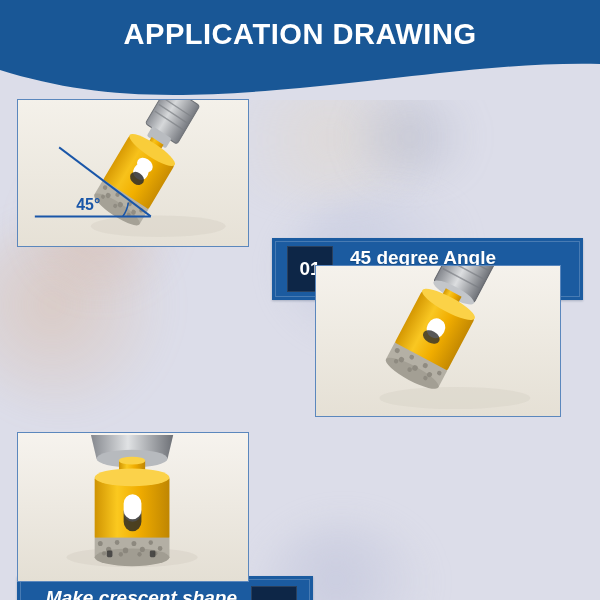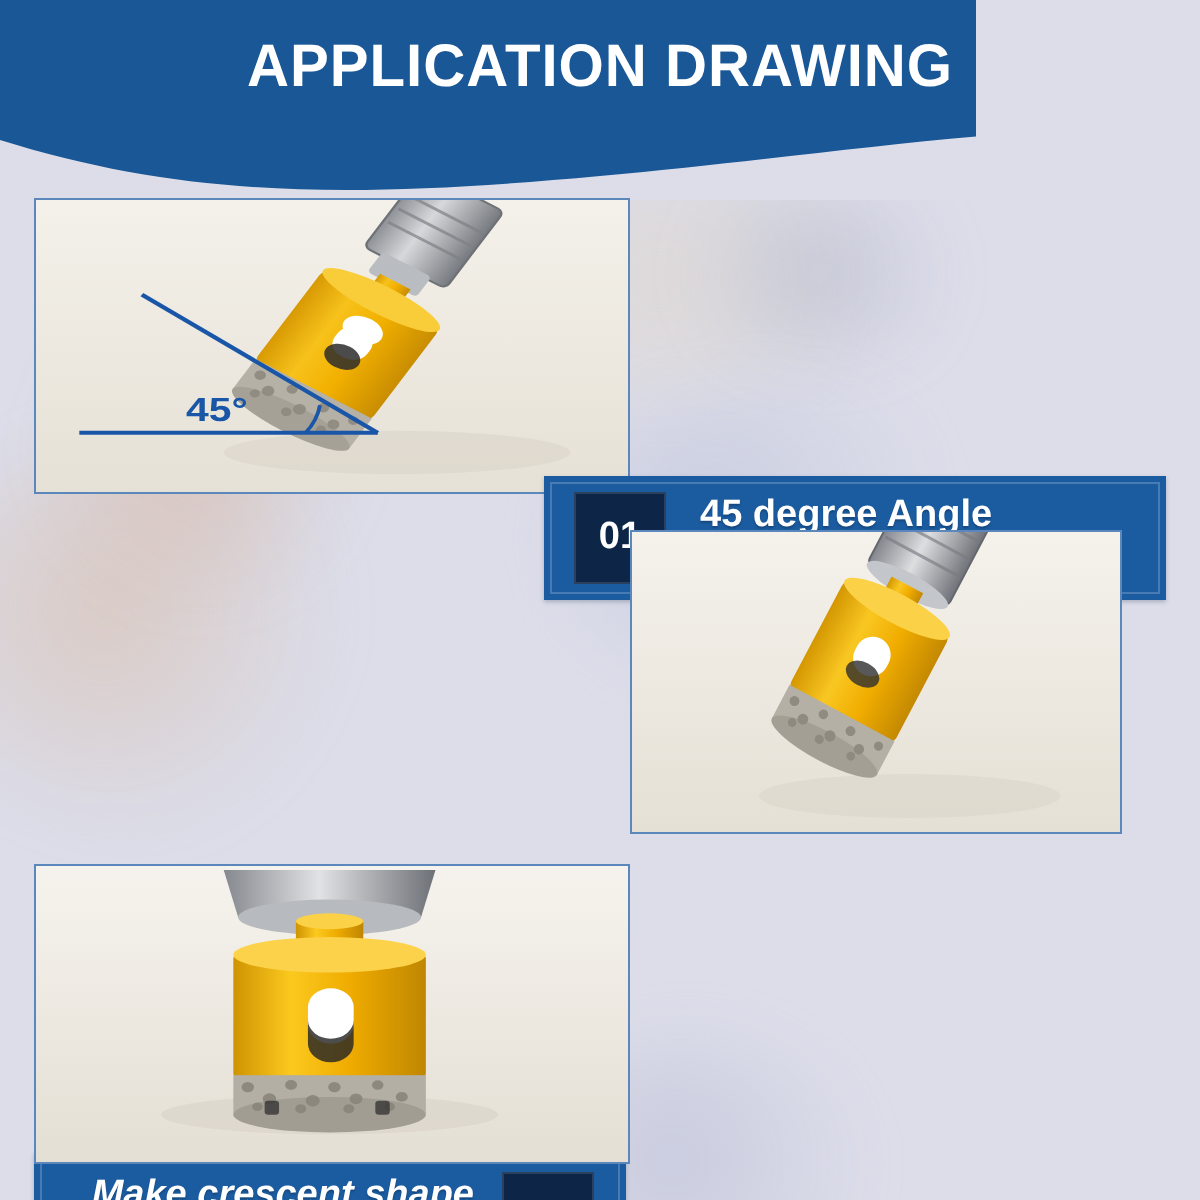--- a/index.html
+++ b/index.html
@@ -20,40 +20,40 @@
   .ghost-cool-r { left:280px; top:195px; width:210px; height:150px;
     background:radial-gradient(circle at 35% 40%, rgba(190,196,220,.55), rgba(190,196,220,0) 70%); }
   .ghost-cool-b { left:255px; top:520px; width:180px; height:150px;
     background:radial-gradient(circle at 45% 40%, rgba(188,192,216,.6), rgba(188,192,216,0) 72%); }
   .ghost-top-c { left:200px; top:80px; width:260px; height:120px;
     background:radial-gradient(circle at 50% 50%, rgba(225,214,196,.45), rgba(225,214,196,0) 70%); }
   .ghost-dark-tr { left:330px; top:92px; width:160px; height:90px;
     background:radial-gradient(circle at 50% 50%, rgba(150,155,175,.3), rgba(150,155,175,0) 72%); }
 
   
-  .header { position:absolute; left:0; top:0; width:488px; height:100px; overflow:hidden; }
+  .header { position:absolute; left:0; top:0; width:600px; height:100px; overflow:hidden; }
   .header-wave { position:absolute; left:0; top:0; width:600px; height:100px; display:block; }
   .header-title {
     position:absolute; left:0; top:17px; width:600px;
     text-align:center; color:#ffffff;
     font-size:30px; font-weight:bold; letter-spacing:.5px;
     transform:scaleX(.97); font-family:"Liberation Sans", sans-serif;
   }
 
   
   .row { position:absolute; left:0; width:600px; }
   .row-1 { top:99px; height:148px; }
   .row-2 { top:265px; height:152px;font-style:italic; }
   .row-3 { top:432px; height:150px; }
 
   .photo {
     position:absolute; top:0; height:100%;
     border:1px solid #5b87bd; background:#f2efe9; overflow:hidden;
   }
-  .photo-left  { left:17px;  width:298px; }
+  .photo-left  { left:17px;  width:232px; }
   .photo-right { left:315px; width:246px; }
 
   .photo-canvas { width:100%; height:100%; display:block; }
 
   
   .callout {
     position:absolute; display:flex; align-items:center;
     background:#1b5ba0;
     border:1px solid #macro;
     box-shadow:0 1px 2px rgba(40,60,90,.28);

